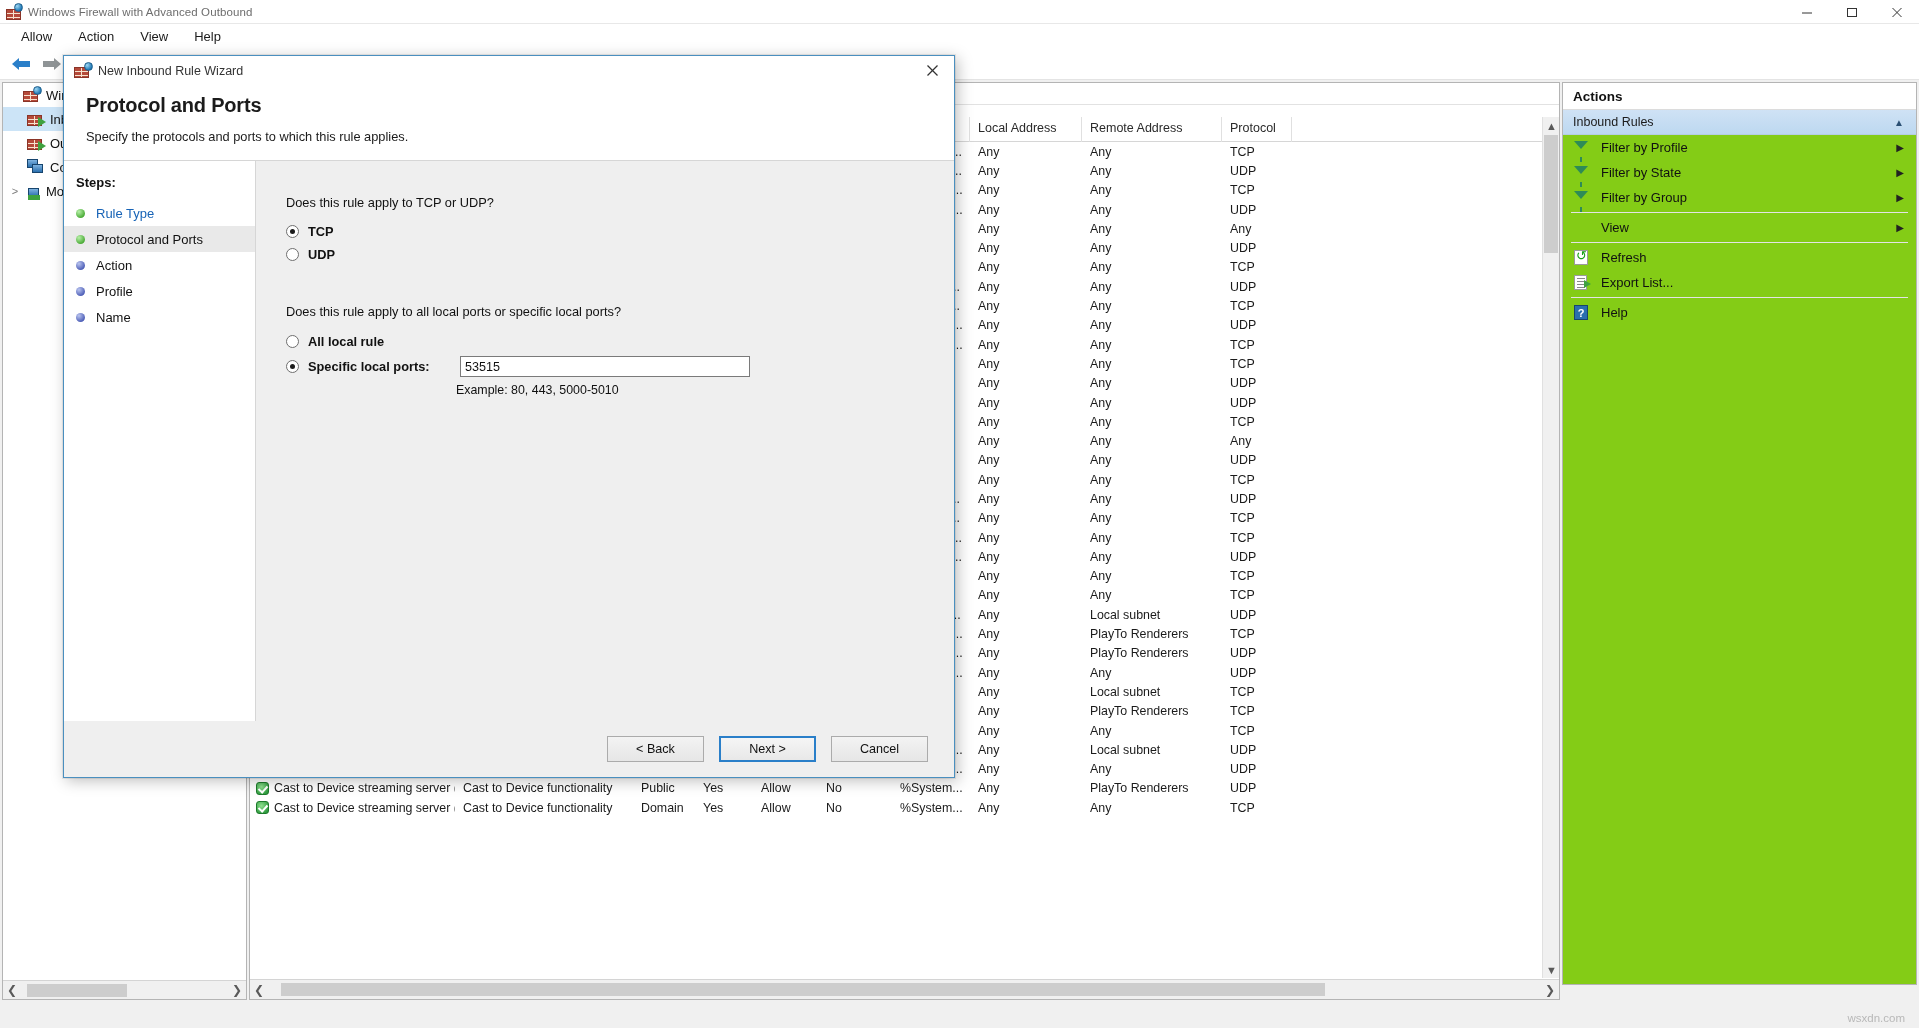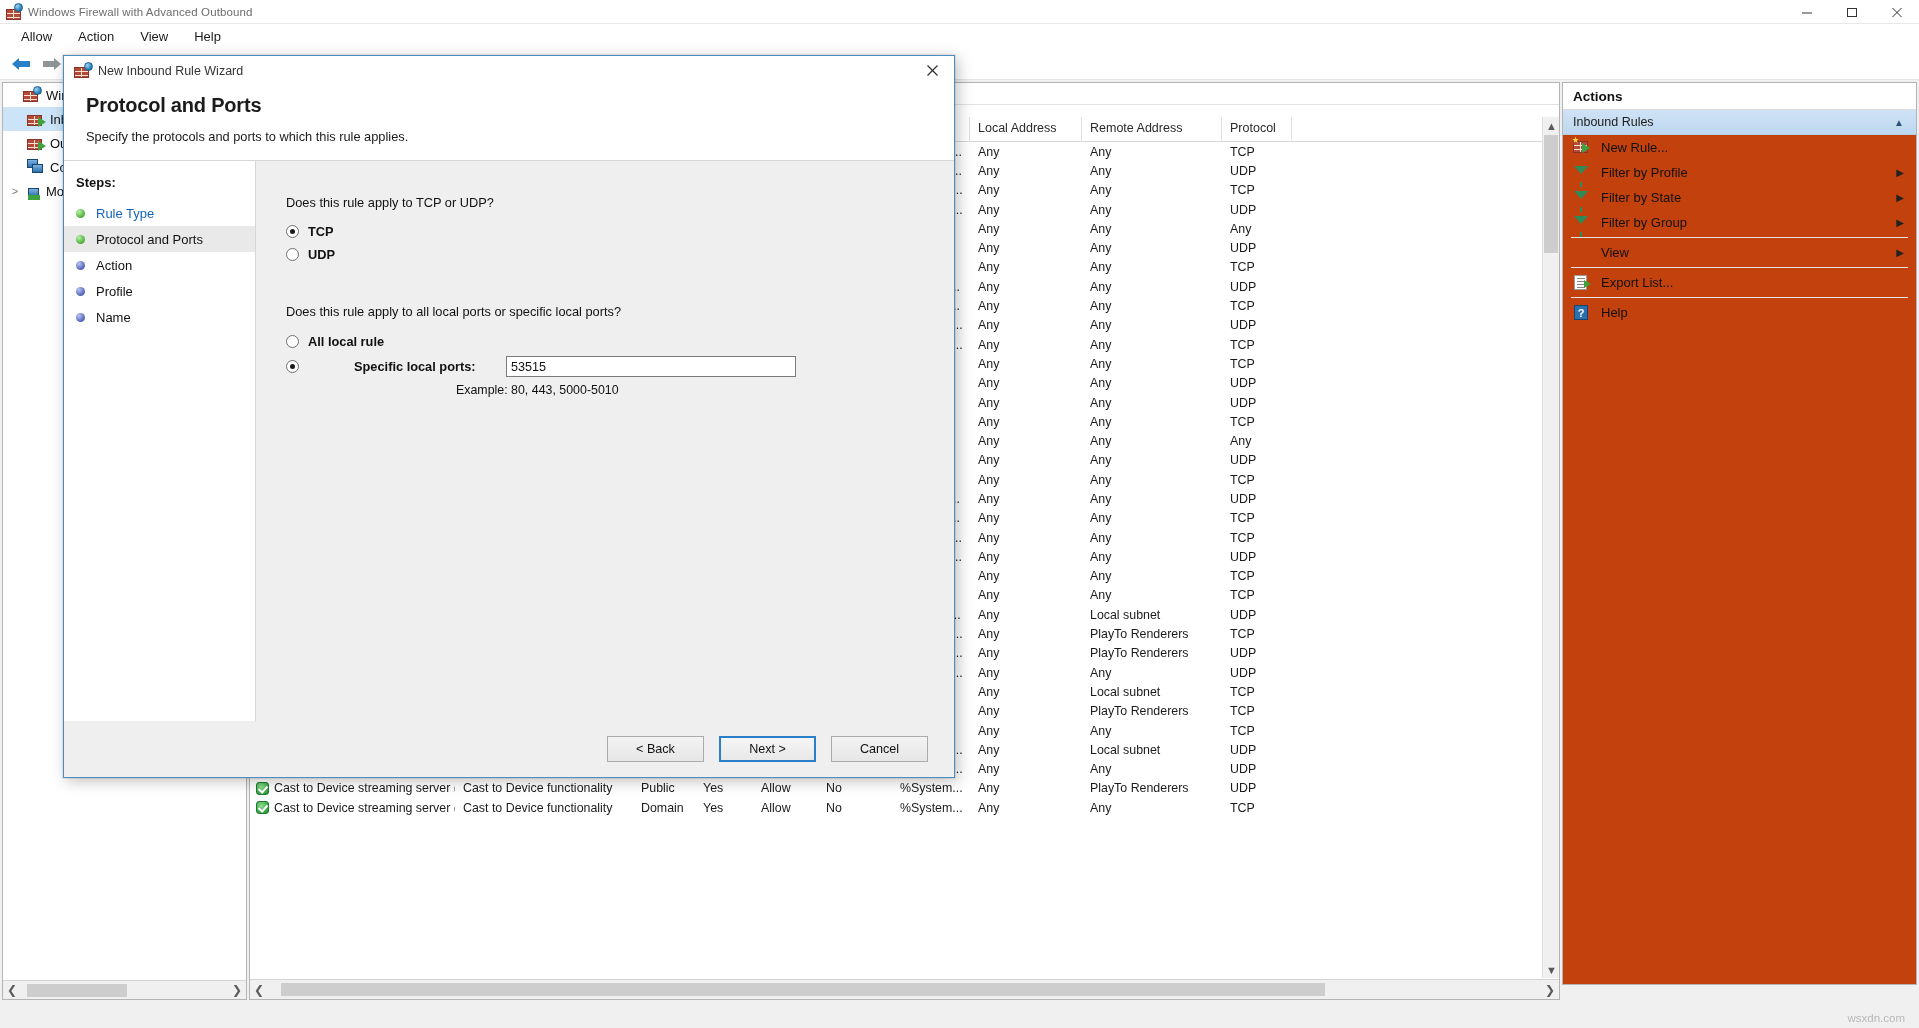--- a/index.html
+++ b/index.html
@@ -167,21 +167,21 @@
   .vs-arr.bottom { position: absolute; bottom: 0; }
   .vs-thumb { position: absolute; left: 1px; top: 18px; width: 14px; height: 118px; background: #cdcdcd; }
 
   .lp-hscroll {
     position: absolute; left: 0; bottom: 0; width: 100%; height: 20px;
     background: #f0f0f0; border-top: 1px solid #d4d4d4; display: flex; align-items: center;
   }
 
   
   .actionpane {
-    width: 355px; background: #c2410c; border: 1px solid #b4b4b4;
+    width: 355px; background: #84cc16; border: 1px solid #b4b4b4;
     margin: 2px 2px 15px 2px; position: relative; overflow: hidden;
   }
   .ap-title { height: 27px; display: flex; align-items: center; padding-left: 10px;
     font-size: 13.5px; font-weight: bold; color: #111; border-bottom: 1px solid #dcdcdc; background: #fff; }
   .ap-section {
     height: 25px; display: flex; align-items: center; padding-left: 10px;
     background: linear-gradient(to bottom, #cfe2f5, #bdd8f0);
     font-size: 12.5px; color: #1b1b1b; border-bottom: 1px solid #b6cde2;
   }
   .ap-section .caret { margin-left: auto; margin-right: 12px; color: #2a4f73; font-size: 10px; }
@@ -270,21 +270,21 @@
   .radio {
     width: 13px; height: 13px; border-radius: 50%; border: 1px solid #6f6f6f; background: #fff;
     margin-right: 9px; flex: none; position: relative;
   }
   .radio.checked::after {
     content: ""; position: absolute; left: 3px; top: 3px; width: 5px; height: 5px; border-radius: 50%; background: #1b1b1b;
   }
   .radio-lbl { font-size: 12.8px; font-weight: bold; color: #111; }
   .spacer-lg { height: 42px; }
   .ports-row { display: flex; align-items: center; margin-left: 18px; margin-top: 7px; }
-  .ports-row .radio-lbl { width: 152px; margin-left: 46px; }
+  .ports-row .radio-lbl { width: 152px; }
   .port-input {
     width: 290px; height: 21px; background: #ffffff; border: 1px solid #7a7a7a;
     font-family: "Liberation Sans", sans-serif; font-size: 12.6px; color: #111;
     padding: 0 4px; outline: none; position: relative;
   }
   .port-wrap { position: relative; }
   .example { font-size: 12.4px; color: #111; margin-left: 188px; margin-top: 6px; }
 
   .dlg-footer {
     height: 56px; background: #efefef; display: flex; align-items: center; justify-content: flex-end;
@@ -881,27 +881,20 @@
 
   <div class="actionpane">
     <div class="ap-title">Actions</div>
     <div class="ap-section">
       <span>Inbound Rules</span>
       <span class="caret">▲</span>
     </div>
 
     <div class="ap-item">
       <span class="ap-ico">
-          <span class="ico-newrule"></span>
-          <span class="ico-star"></span>
-        </span>
-      <span class="label">New Rule...</span>
-    </div>
-    <div class="ap-item">
-      <span class="ap-ico">
           <span class="funnel"></span>
         </span>
       <span class="label">Filter by Profile</span>
       <span class="sub">▶</span>
     </div>
     <div class="ap-item">
       <span class="ap-ico">
           <span class="funnel"></span>
         </span>
       <span class="label">Filter by State</span>
@@ -914,20 +907,26 @@
       <span class="label">Filter by Group</span>
       <span class="sub">▶</span>
     </div>
     <div class="ap-sep"></div>
     <div class="ap-item">
       <span class="ap-ico"></span>
       <span class="label">View</span>
       <span class="sub">▶</span>
     </div>
     <div class="ap-sep"></div>
+    <div class="ap-item">
+      <span class="ap-ico">
+          <span class="ico-refresh"></span>
+        </span>
+      <span class="label">Refresh</span>
+    </div>
     <div class="ap-item">
       <span class="ap-ico">
           <span class="ico-export"></span>
         </span>
       <span class="label">Export List...</span>
     </div>
     <div class="ap-sep"></div>
     <div class="ap-item">
       <span class="ap-ico">
           <span class="ico-help">?</span>

